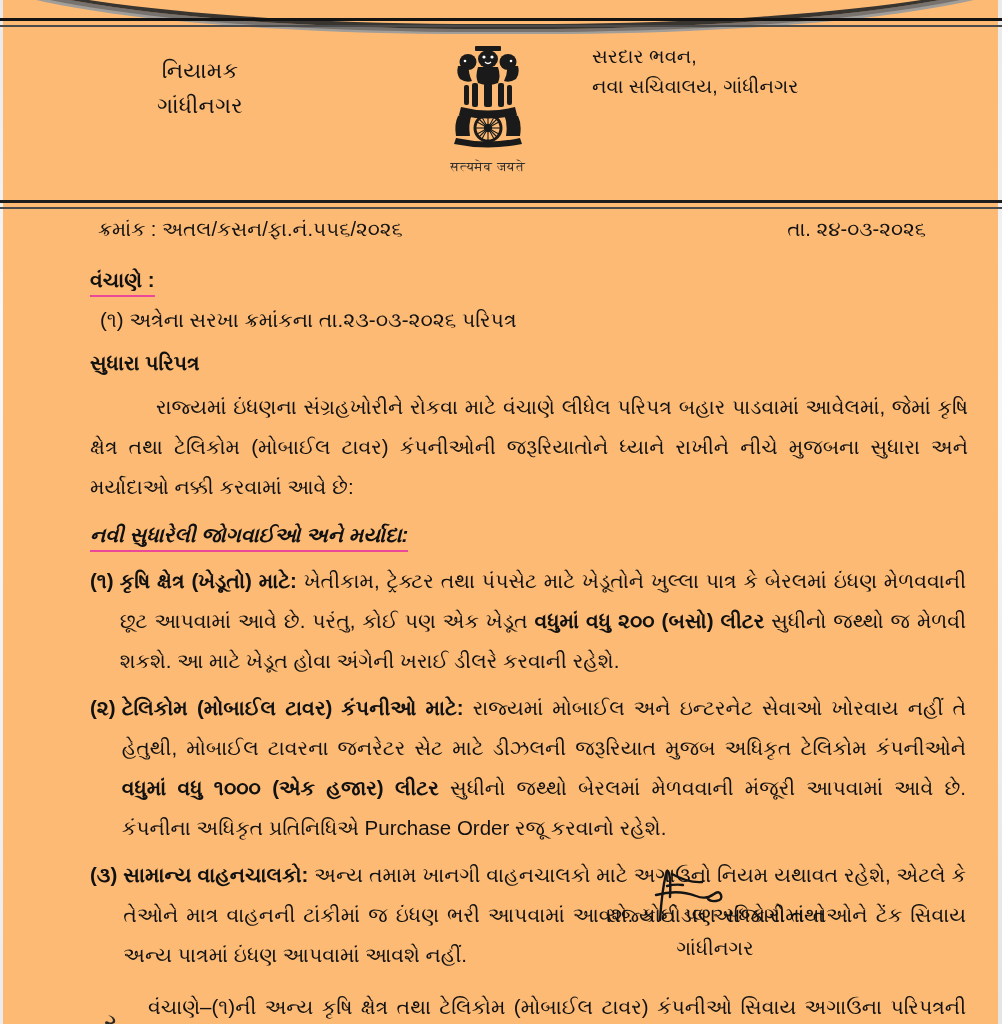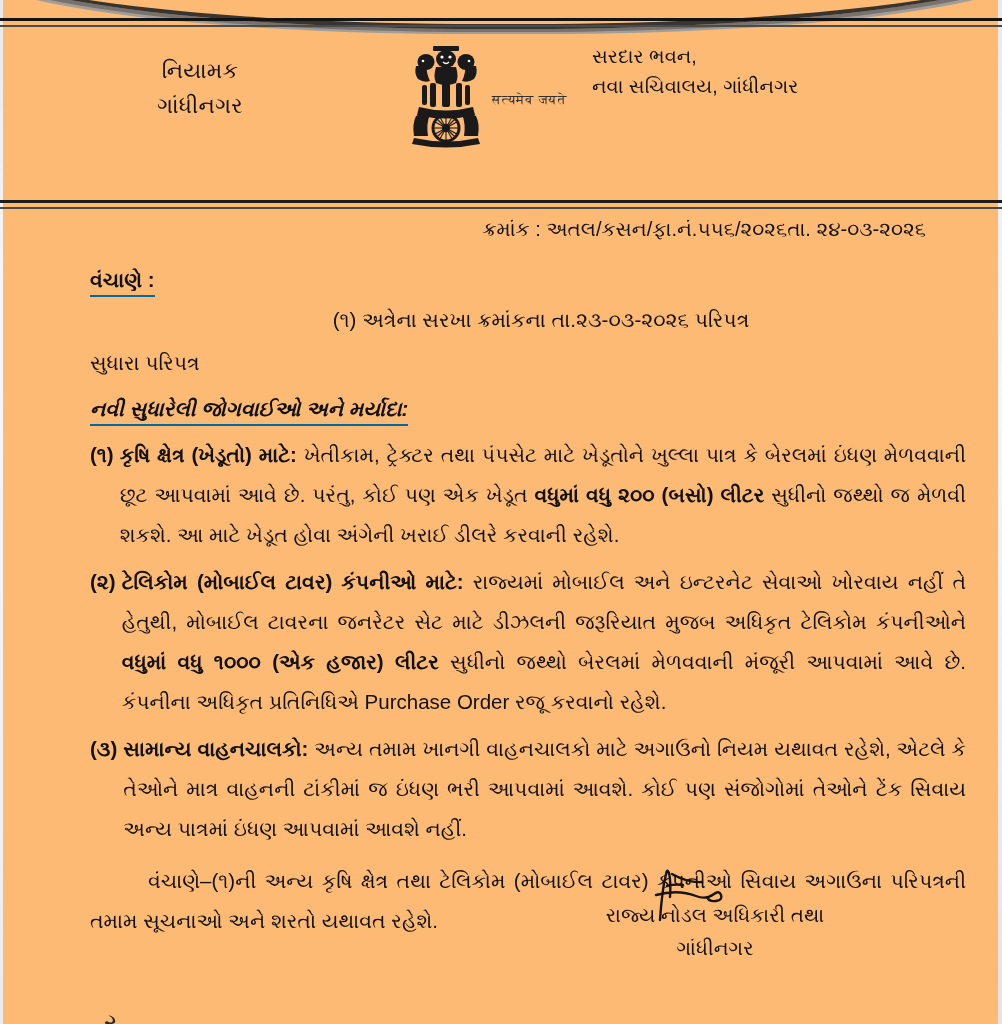--- a/index.html
+++ b/index.html
@@ -68,20 +68,21 @@
     letter-spacing: .2px;
   }
   .lh-left .l1 { font-size: 22px; }
   .lh-left .l2 { font-size: 22px; }
   .lh-left .l3 { font-size: 22px; }
 
   .lh-emblem {
     width: 176px;
     padding-top: 12px;
     display: flex;
+    flex-direction: column;
     align-items: center;
   }
   .emblem-svg { display: block; }
   .emblem-motto {
     margin-top: 1px;
     font-size: 13px;
     letter-spacing: .6px;
     color: #2f2f2f;
     font-family: "DejaVu Sans", sans-serif;
   }
@@ -113,46 +114,46 @@
   .hrule-top { top: 18px; border-top-color: #131313; }
   .hrule-mid { top: 200px; }
 
   
   .refrow {
     position: absolute;
     top: 218px;
     left: 98px;
     right: 76px;
     display: flex;
-    justify-content: flex-end;
+    justify-content: space-between;
     font-size: 20px;
   }
 
   
   .body {
     position: absolute;
     top: 262px;
     left: 90px;
     right: 20px;
     font-size: 20.5px;
     line-height: 1.78;
   }
 
   .u-head {
     display: inline-block;
     font-weight: bold;
-    border-bottom: 2px solid #0369a1;
+    border-bottom: 2px solid #ec4899;
     padding-bottom: 1px;
     line-height: 1.3;
   }
-  .ref-line { margin-top: 4px; padding-left: 10px; text-align: center; }
+  .ref-line { margin-top: 4px; padding-left: 10px; }
 
   .subject {
     margin-top: 6px;
-    font-weight: normal;
+    font-weight: bold;
   }
 
   .para {
     margin-top: 6px;
     text-indent: 66px;
     text-align: justify;
     padding-right: 14px;
     line-height: 1.95;
   }
 
@@ -300,20 +301,21 @@
     <div>તા. ૨૪-૦૩-૨૦૨૬</div>
   </div>
 
   <div class="body">
 
     <div><span class="u-head">વંચાણે :</span></div>
     <div class="ref-line">(૧) અત્રેના સરખા ક્રમાંકના તા.૨૩-૦૩-૨૦૨૬ પરિપત્ર</div>
 
     <div class="subject">સુધારા પરિપત્ર</div>
 
+    <div class="para">રાજ્યમાં ઇંધણના સંગ્રહખોરીને રોકવા માટે વંચાણે લીધેલ પરિપત્ર બહાર પાડવામાં આવેલમાં, જેમાં કૃષિ ક્ષેત્ર તથા ટેલિકોમ (મોબાઈલ ટાવર) કંપનીઓની જરૂરિયાતોને ધ્યાને રાખીને નીચે મુજબના સુધારા અને મર્યાદાઓ નક્કી કરવામાં આવે છે:</div>
 
     <div class="section-head"><span class="u-head">નવી સુધારેલી જોગવાઈઓ અને મર્યાદા:</span></div>
 
     <div class="pointlist">
 
       <div class="point">
         <span class="point-num b">(૧)</span>
         <span class="point-body"><b>કૃષિ ક્ષેત્ર (ખેડૂતો) માટે:</b><span> ખેતીકામ, ટ્રેક્ટર તથા પંપસેટ માટે ખેડૂતોને ખુલ્લા પાત્ર કે બેરલમાં ઇંધણ મેળવવાની છૂટ આપવામાં આવે છે. પરંતુ, કોઈ પણ એક ખેડૂત </span><b>વધુમાં વધુ ૨૦૦ (બસો) લીટર</b><span> સુધીનો જથ્થો જ મેળવી શકશે. આ માટે ખેડૂત હોવા અંગેની ખરાઈ ડીલરે કરવાની રહેશે.</span></span>
       </div>
 

